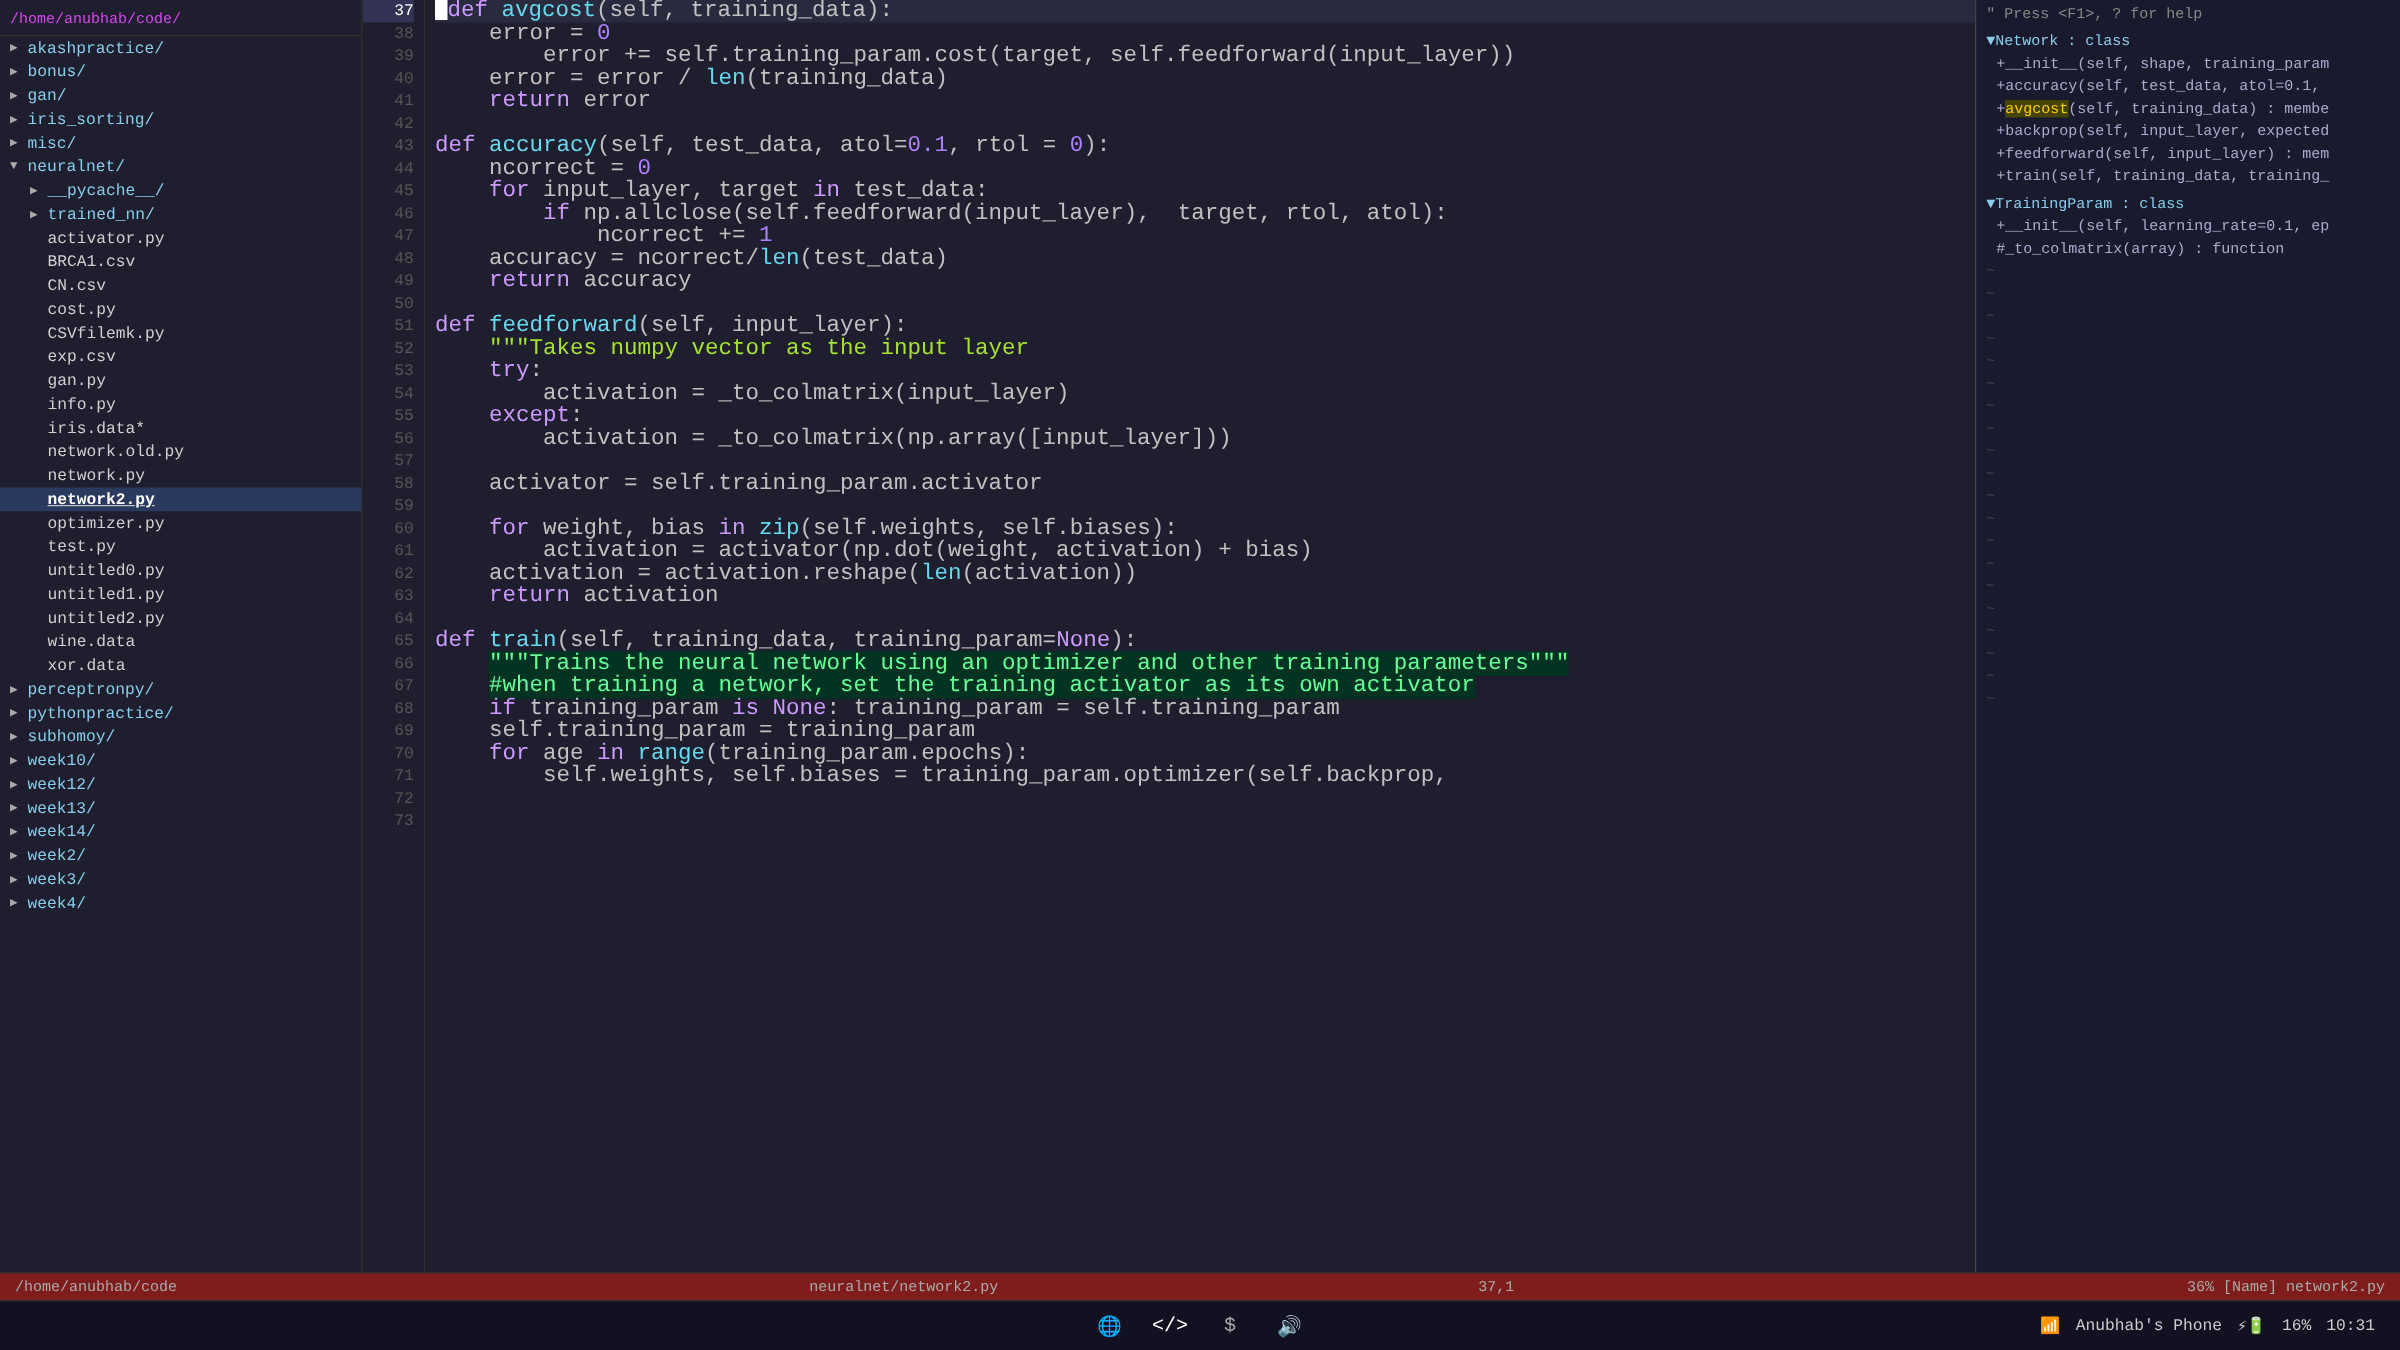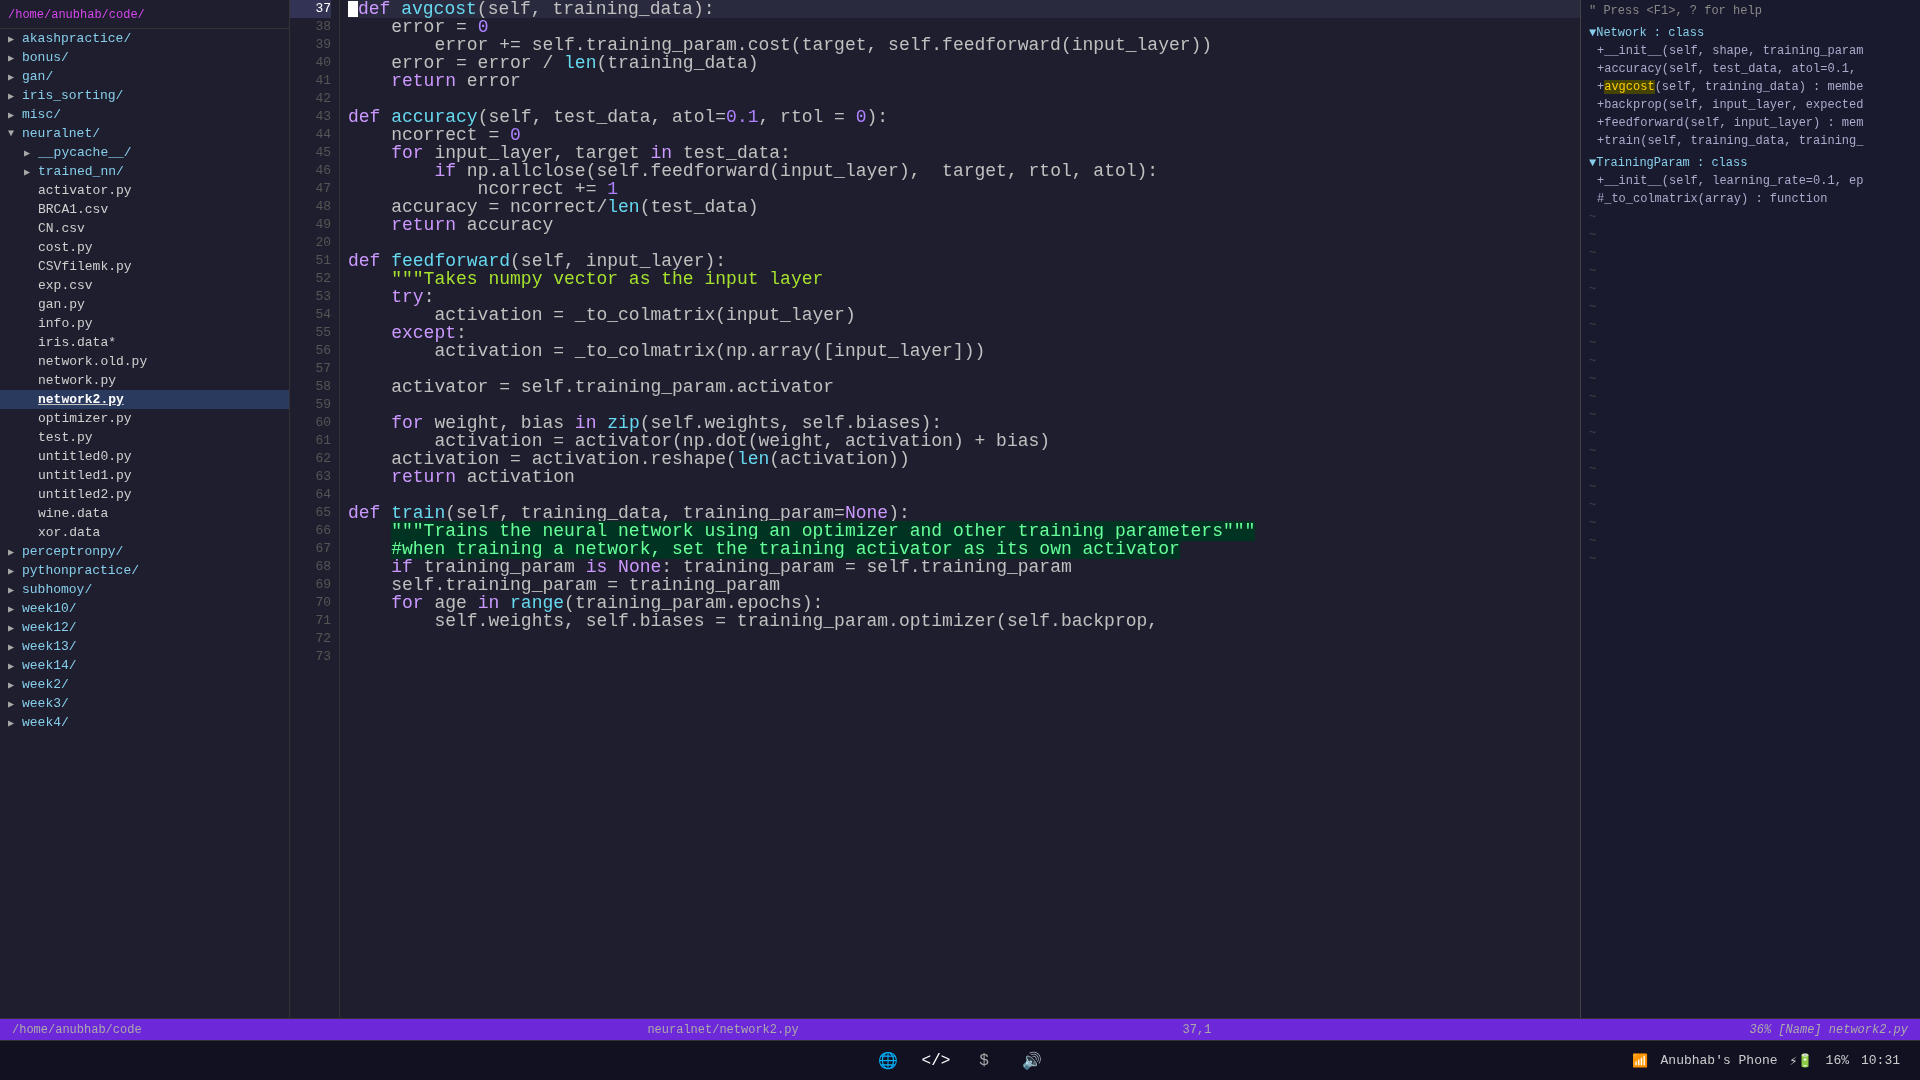--- a/index.html
+++ b/index.html
@@ -111,32 +111,32 @@
       color: #aaaacc;
     }
     .rp-help { color: #888; font-size: 12px; margin-bottom: 8px; }
     .rp-section { color: #87ceeb; margin-top: 6px; margin-bottom: 2px; }
     .rp-item { color: #aaaacc; padding-left: 8px; display: block; line-height: 18px; }
     .rp-item .highlight { color: #ffcc00; background: #444400; }
     .rp-tilde { color: #444; display: block; line-height: 18px; }
     
     .status-bar {
       height: 22px;
-      background: #6d28d9;
+      background: #7f1d1d;
       display: flex;
       align-items: center;
       padding: 0 12px;
       font-size: 12px;
       color: #888;
       border-top: 1px solid #333;
     }
     .status-path { color: #aaa; flex: 1; }
     .status-file { color: #aaa; flex: 1; text-align: center; }
     .status-pos { color: #aaa; flex: 1; text-align: center; }
-    .status-info { color: #aaa; flex: 1; text-align: right; font-style: italic; }
+    .status-info { color: #aaa; flex: 1; text-align: right; }
     
     .taskbar {
       height: 40px;
       background: #111122;
       display: flex;
       align-items: center;
       justify-content: center;
       gap: 20px;
       border-top: 1px solid #333;
     }
@@ -373,21 +373,21 @@
         <span class="line-num">40</span>
         <span class="line-num">41</span>
         <span class="line-num">42</span>
         <span class="line-num">43</span>
         <span class="line-num">44</span>
         <span class="line-num">45</span>
         <span class="line-num">46</span>
         <span class="line-num">47</span>
         <span class="line-num">48</span>
         <span class="line-num">49</span>
-        <span class="line-num">20</span>
+        <span class="line-num">50</span>
         <span class="line-num">51</span>
         <span class="line-num">52</span>
         <span class="line-num">53</span>
         <span class="line-num">54</span>
         <span class="line-num">55</span>
         <span class="line-num">56</span>
         <span class="line-num">57</span>
         <span class="line-num">58</span>
         <span class="line-num">59</span>
         <span class="line-num">60</span>

